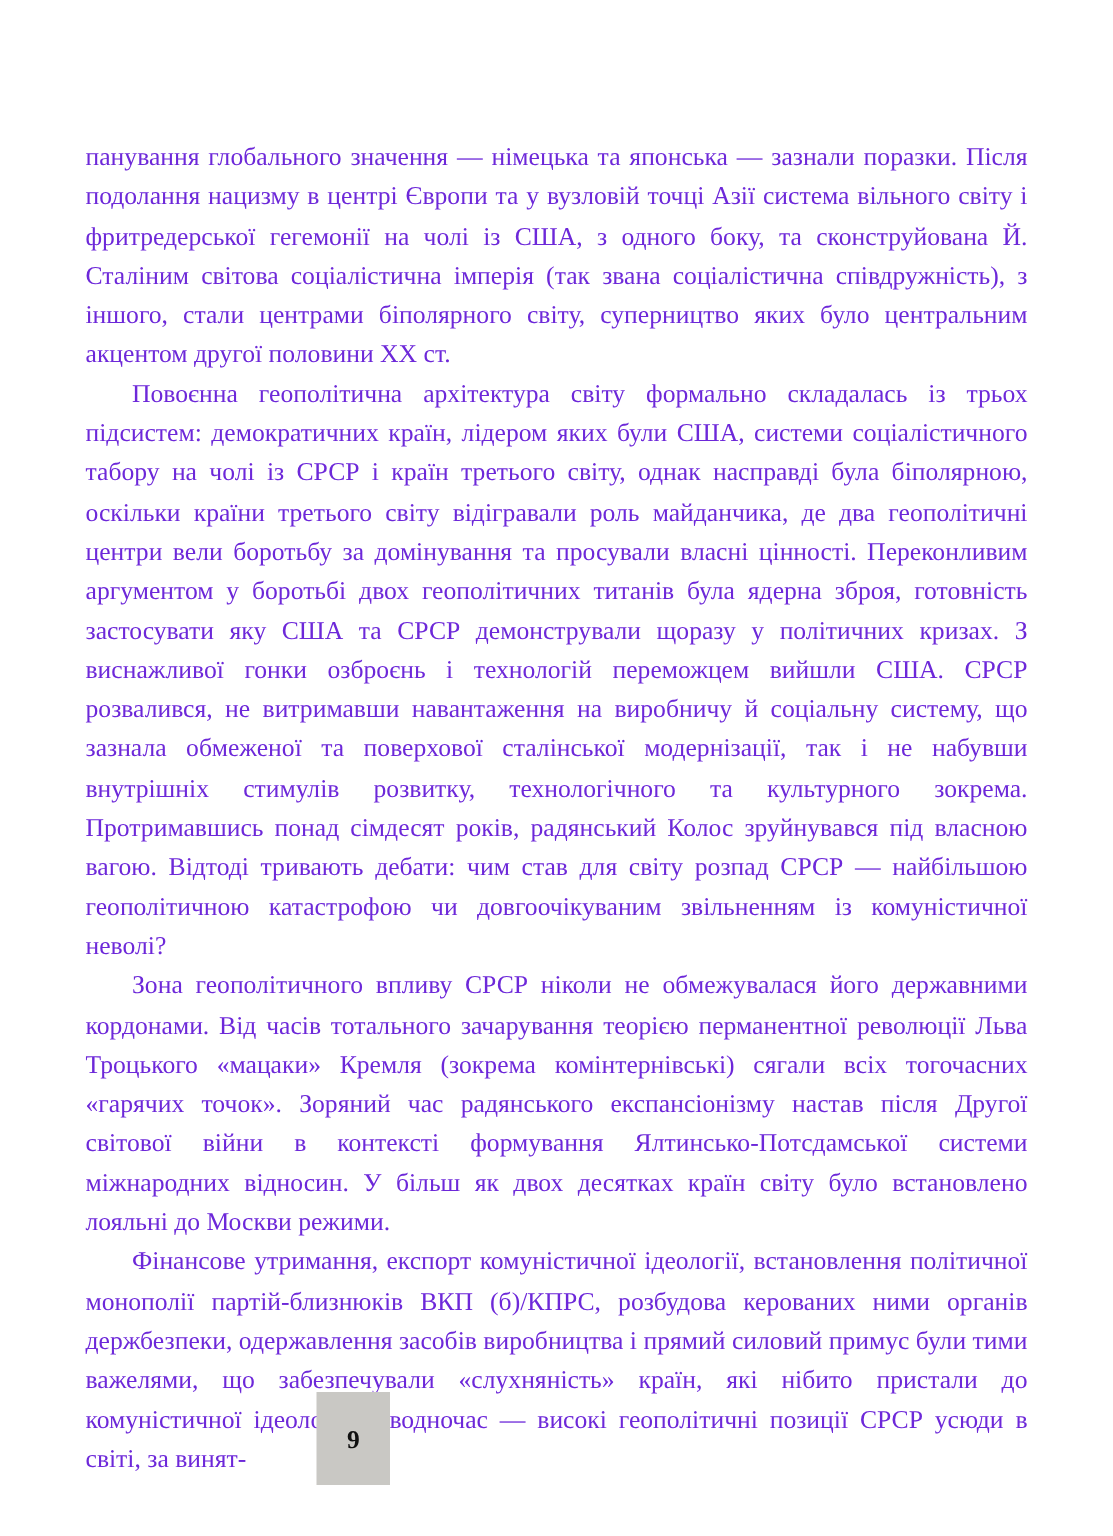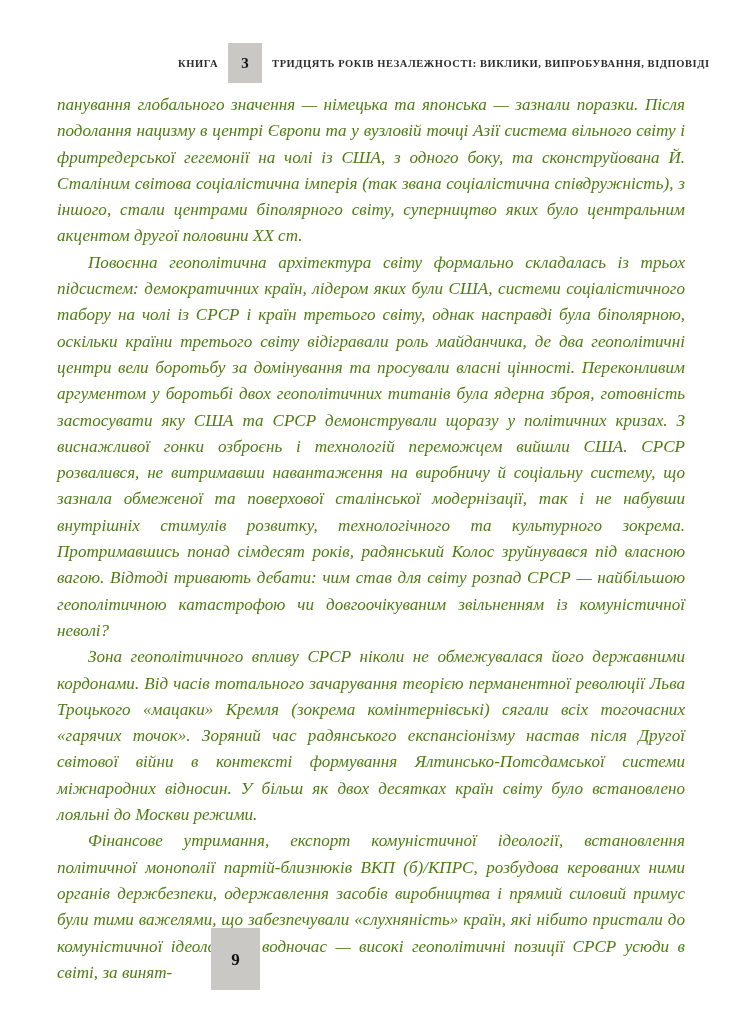--- a/index.html
+++ b/index.html
@@ -73,23 +73,22 @@
   
   .body-text {
     position: absolute;
     left: 57px;
     top: 92px;
     width: 628px;
     font-size: 17.1px;
     line-height: 26.3px;
     text-align: justify;
     text-justify: inter-word;
-    color: #4d7c0f;
+    color: #6d28d9;
     hyphens: manual;
-    font-style: italic;
   }
   .body-text p {
     margin: 0;
     text-indent: 31px;
   }
   .body-text p.no-indent {
     text-indent: 0;
   }
 
   
@@ -110,27 +109,20 @@
     font-weight: 700;
     color: #101010;
     line-height: 1;
   }
 </style>
 </head>
 <body>
 
 <div class="page">
 
-  <div class="running-header">
-    <span class="header-book-label">КНИГА</span>
-    <span class="chapter-badge">
-      <span class="chapter-badge-number">3</span>
-    </span>
-    <span class="header-title">ТРИДЦЯТЬ РОКІВ НЕЗАЛЕЖНОСТІ: ВИКЛИКИ, ВИПРОБУВАННЯ, ВІДПОВІДІ</span>
-  </div>
 
   <div class="body-text">
     <p class="no-indent">панування глобального значення — німецька та японська — зазнали поразки. Після подолання нацизму в центрі Європи та у вузловій точці Азії система вільного світу і фритредерської гегемонії на чолі із США, з одного боку, та сконструйована Й. Сталіним світова соціалістична імперія (так звана соціалістична співдружність), з іншого, стали центрами біполярного світу, суперництво яких було центральним акцентом другої половини XX ст.</p>
     <p>Повоєнна геополітична архітектура світу формально складалась із трьох підсистем: демократичних країн, лідером яких були США, системи соціалістичного табору на чолі із СРСР і країн третього світу, однак насправді була біполярною, оскільки країни третього світу відігравали роль майданчика, де два геополітичні центри вели боротьбу за домінування та просували власні цінності. Переконливим аргументом у боротьбі двох геополітичних титанів була ядерна зброя, готовність застосувати яку США та СРСР демонстрували щоразу у політичних кризах. З виснажливої гонки озброєнь і технологій переможцем вийшли США. СРСР розвалився, не витримавши навантаження на виробничу й соціальну систему, що зазнала обмеженої та поверхової сталінської модернізації, так і не набувши внутрішніх стимулів розвитку, технологічного та культурного зокрема. Протримавшись понад сімдесят років, радянський Колос зруйнувався під власною вагою. Відтоді тривають дебати: чим став для світу розпад СРСР — найбільшою геополітичною катастрофою чи довгоочікуваним звільненням із комуністичної неволі?</p>
     <p>Зона геополітичного впливу СРСР ніколи не обмежувалася його державними кордонами. Від часів тотального зачарування теорією перманентної революції Льва Троцького «мацаки» Кремля (зокрема комінтернівські) сягали всіх тогочасних «гарячих точок». Зоряний час радянського експансіонізму настав після Другої світової війни в контексті формування Ялтинсько-Потсдамської системи міжнародних відносин. У більш як двох десятках країн світу було встановлено лояльні до Москви режими.</p>
     <p>Фінансове утримання, експорт комуністичної ідеології, встановлення політичної монополії партій-близнюків ВКП (б)/КПРС, розбудова керованих ними органів держбезпеки, одержавлення засобів виробництва і прямий силовий примус були тими важелями, що забезпечували «слухняність» країн, які нібито пристали до комуністичної ідеології, а водночас — високі геополітичні позиції СРСР усюди в світі, за винят-</p>
   </div>
 
   <div class="page-number-badge">
     <span class="page-number-text">9</span>

